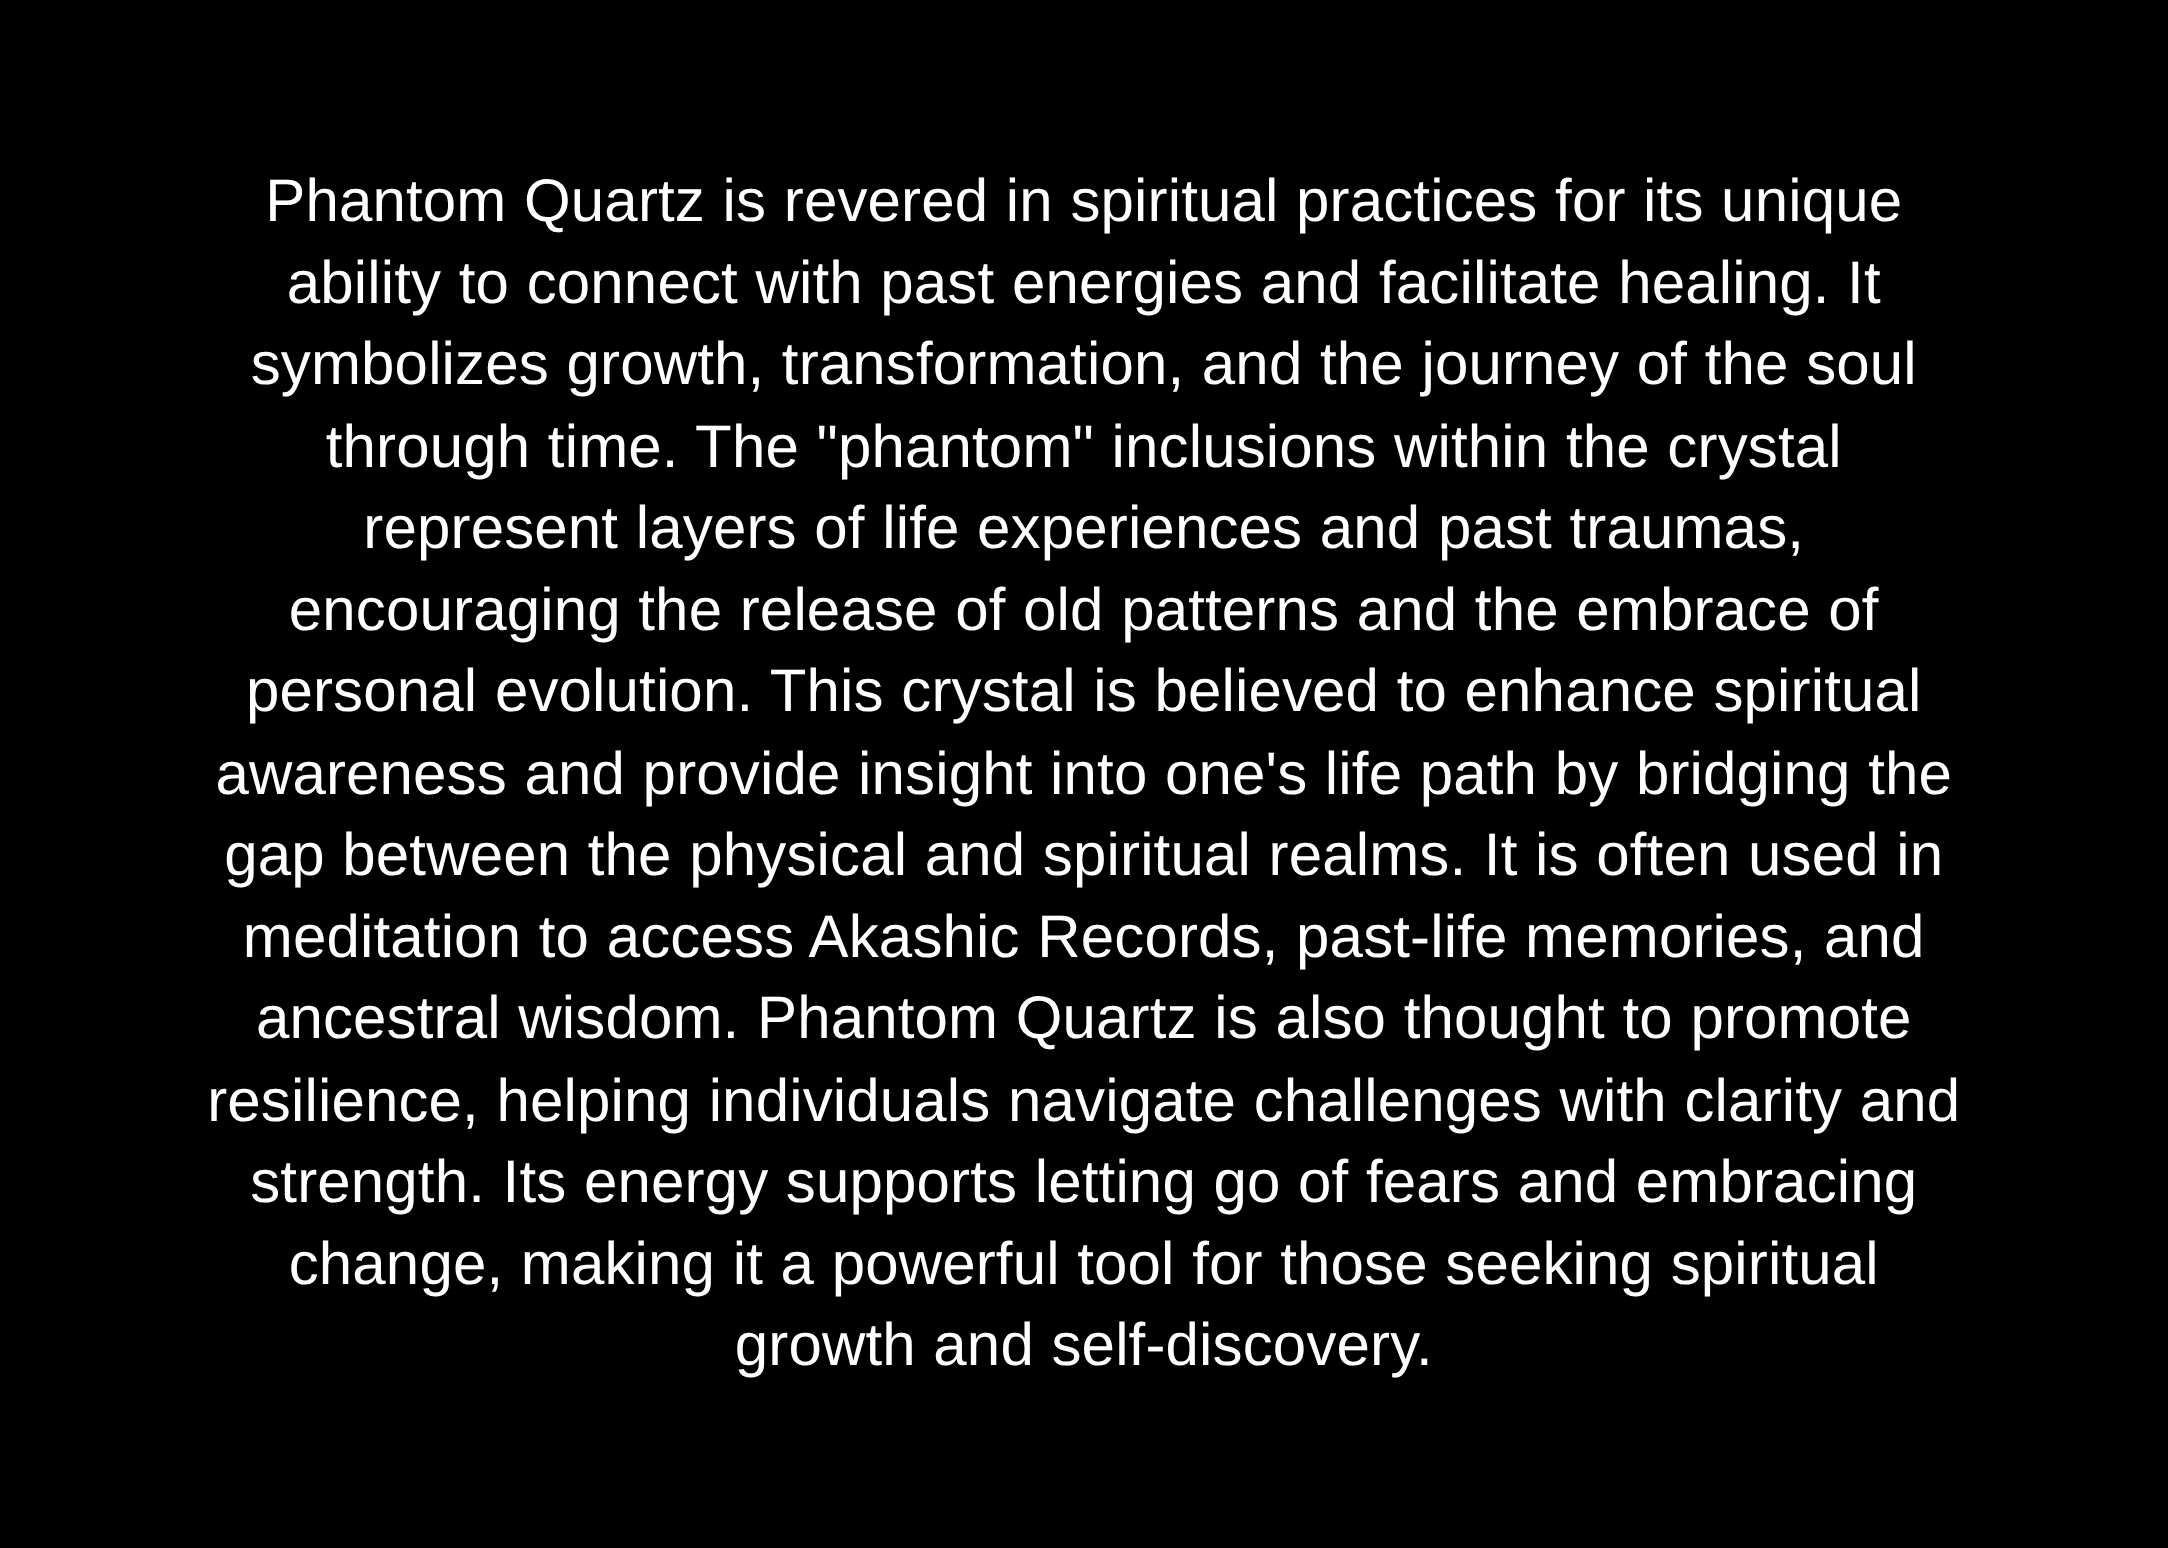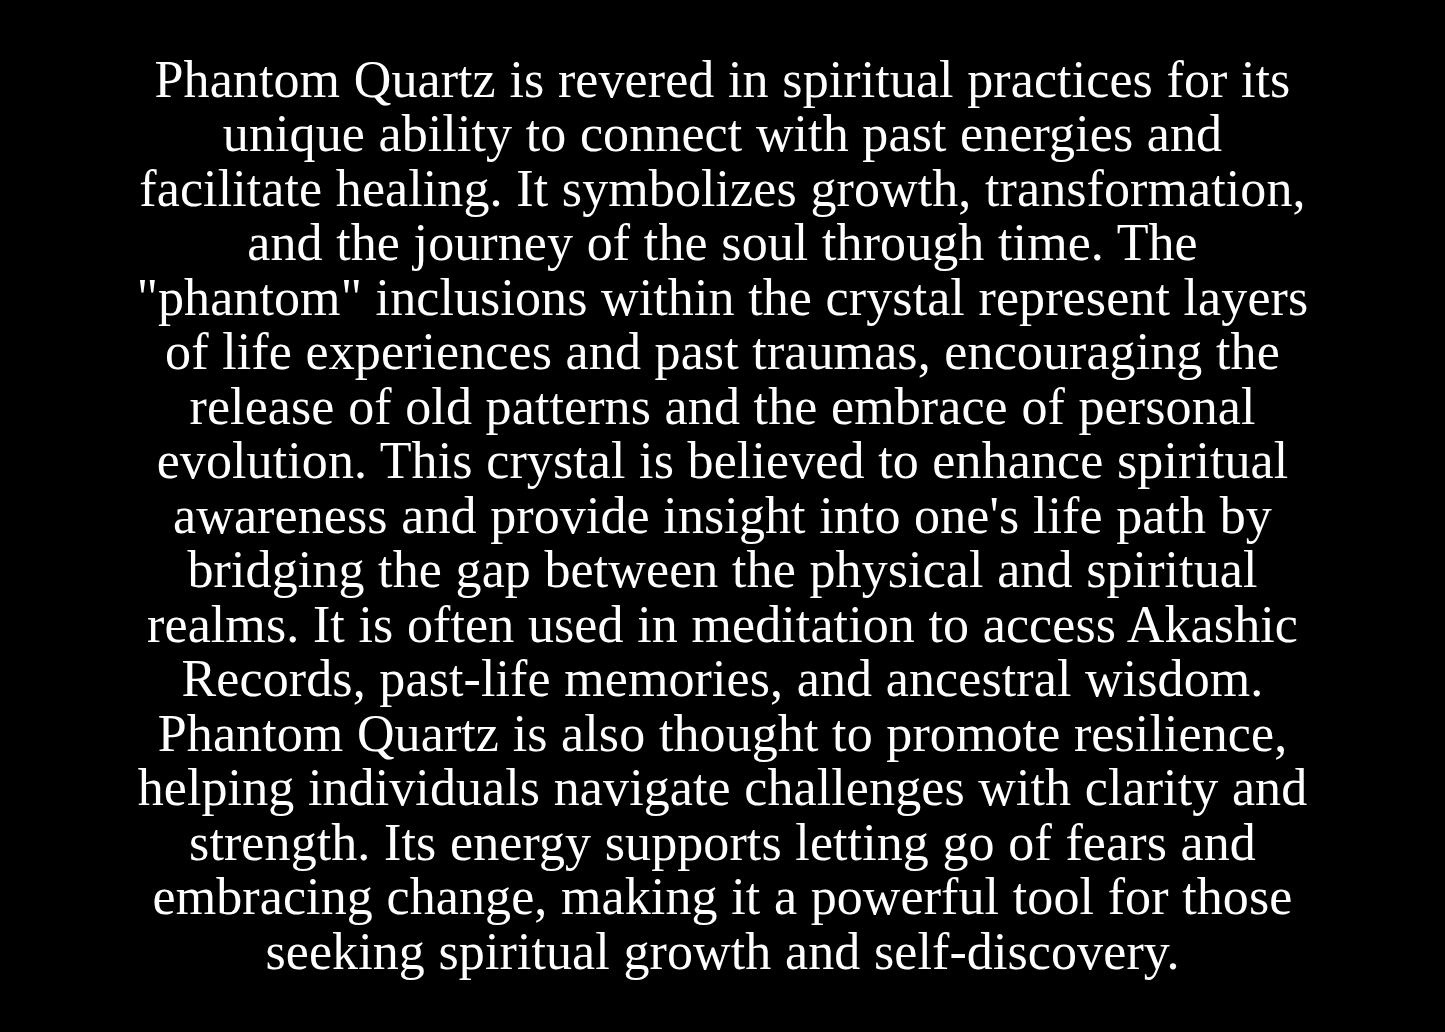--- a/index.html
+++ b/index.html
@@ -19,22 +19,22 @@
     background: #000000;
     display: flex;
     align-items: center;
     justify-content: center;
     box-sizing: border-box;
   }
   .text-block {
     width: 1180px;
     margin: 0 auto;
     color: #ffffff;
-    font-family: Liberation Serif, serif;
-    font-size: 52px;
+    font-family: Liberation Sans, sans-serif;
+    font-size: 40px;
     line-height: 54.5px;
     text-align: center;
     font-weight: 400;
     letter-spacing: 0.1px;
     white-space: pre-wrap;
     word-spacing: 0.5px;
   }
 </style>
 </head>
 <body>

